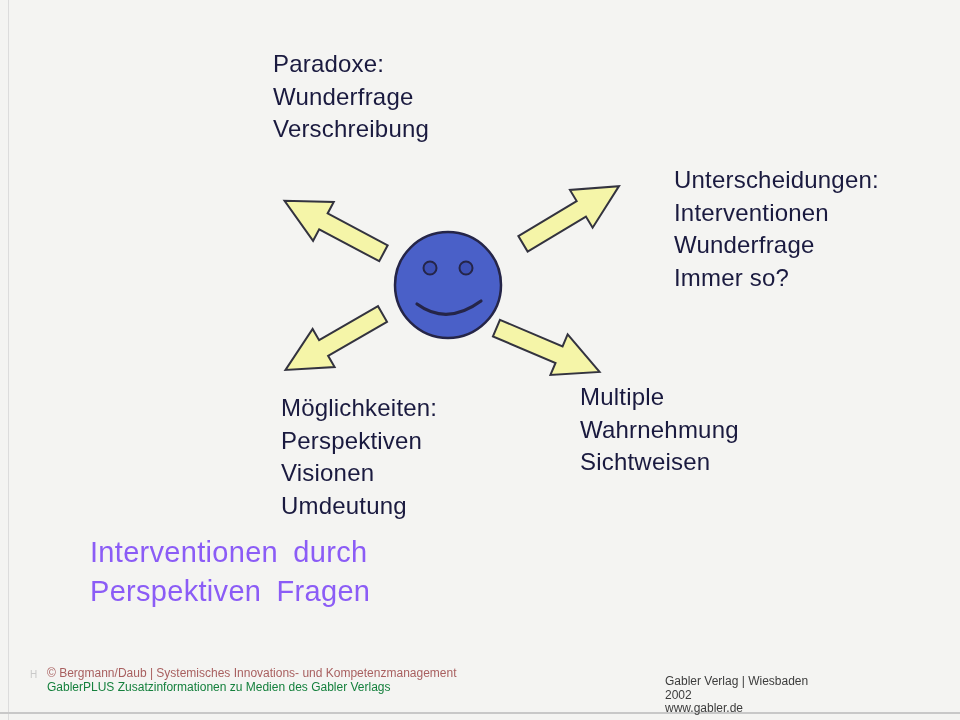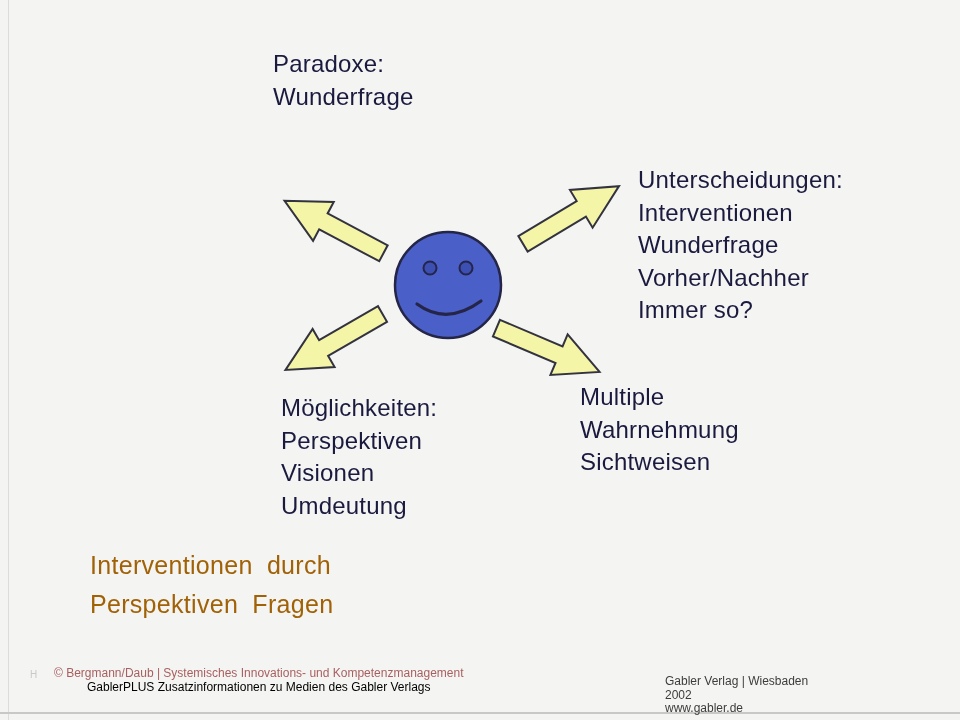--- a/index.html
+++ b/index.html
@@ -24,44 +24,44 @@
   }
   .textblock {
     position: absolute;
     font-size: 24px;
     line-height: 32.5px;
     color: #1a1a3f;
     letter-spacing: 0.2px;
     white-space: nowrap;
   }
   .tb-paradoxe       { left: 273px; top: 48px;  }
-  .tb-unterscheidungen { left: 638px; top: 164px; }
+  .tb-unterscheidungen { left: 674px; top: 164px; }
   .tb-moeglichkeiten { left: 281px; top: 392px; }
   .tb-multiple       { left: 580px; top: 381px; }
   .slide-title {
-    position: absolute; left: 90px; top: 546px;
-    font-size: 25px; line-height: 39px;
-    color: #a16207;
+    position: absolute; left: 90px; top: 533px;
+    font-size: 29px; line-height: 39px;
+    color: #8b5cf6;
     word-spacing: 7px;
     letter-spacing: 0.3px;
     white-space: nowrap;
   }
   .shapes-overlay {
     position: absolute; left: 0; top: 0;
     pointer-events: none;
   }
   .footer {
     position: absolute; left: 0; top: 663px; width: 960px;
     font-size: 12px; line-height: 13.5px;
   }
   .footer-left {
-    position: absolute; left: 54px; top: 4px; white-space: nowrap; text-align: center;
+    position: absolute; left: 47px; top: 4px; white-space: nowrap;
   }
   .footer-left .line1 { color: #a85f5f; }
-  .footer-left .line2 { color: #000000; }
+  .footer-left .line2 { color: #15803d; }
   .footer-right {
     position: absolute; left: 665px; top: 12px; white-space: nowrap;
     color: #3c3c3c;
   }
   .watermark {
     position: absolute; left: 30px; top: 669px;
     font-size: 10px; color: #c9c9c9;
   }
 </style>
 </head>
@@ -95,27 +95,27 @@
       <circle cx="448" cy="285" r="53" fill="#4a60c8" stroke="#252548" stroke-width="2.5"></circle>
       <circle cx="430" cy="268" r="6.5" fill="#3c50b4" stroke="#252548" stroke-width="2"></circle>
       <circle cx="466" cy="268" r="6.5" fill="#3c50b4" stroke="#252548" stroke-width="2"></circle>
       <path d="M 417 304 Q 447 326 481 301" fill="none" stroke="#252548" stroke-width="3.2" stroke-linecap="round"></path>
     </g>
   </svg>
 
   <div class="textblock tb-paradoxe">
     <div>Paradoxe:</div>
     <div>Wunderfrage</div>
+    <div>Verschreibung</div>
   </div>
 
   <div class="textblock tb-unterscheidungen">
     <div>Unterscheidungen:</div>
     <div>Interventionen</div>
     <div>Wunderfrage</div>
-    <div>Vorher/Nachher</div>
     <div>Immer so?</div>
   </div>
 
   <div class="textblock tb-moeglichkeiten">
     <div>Möglichkeiten:</div>
     <div>Perspektiven</div>
     <div>Visionen</div>
     <div>Umdeutung</div>
   </div>
 

